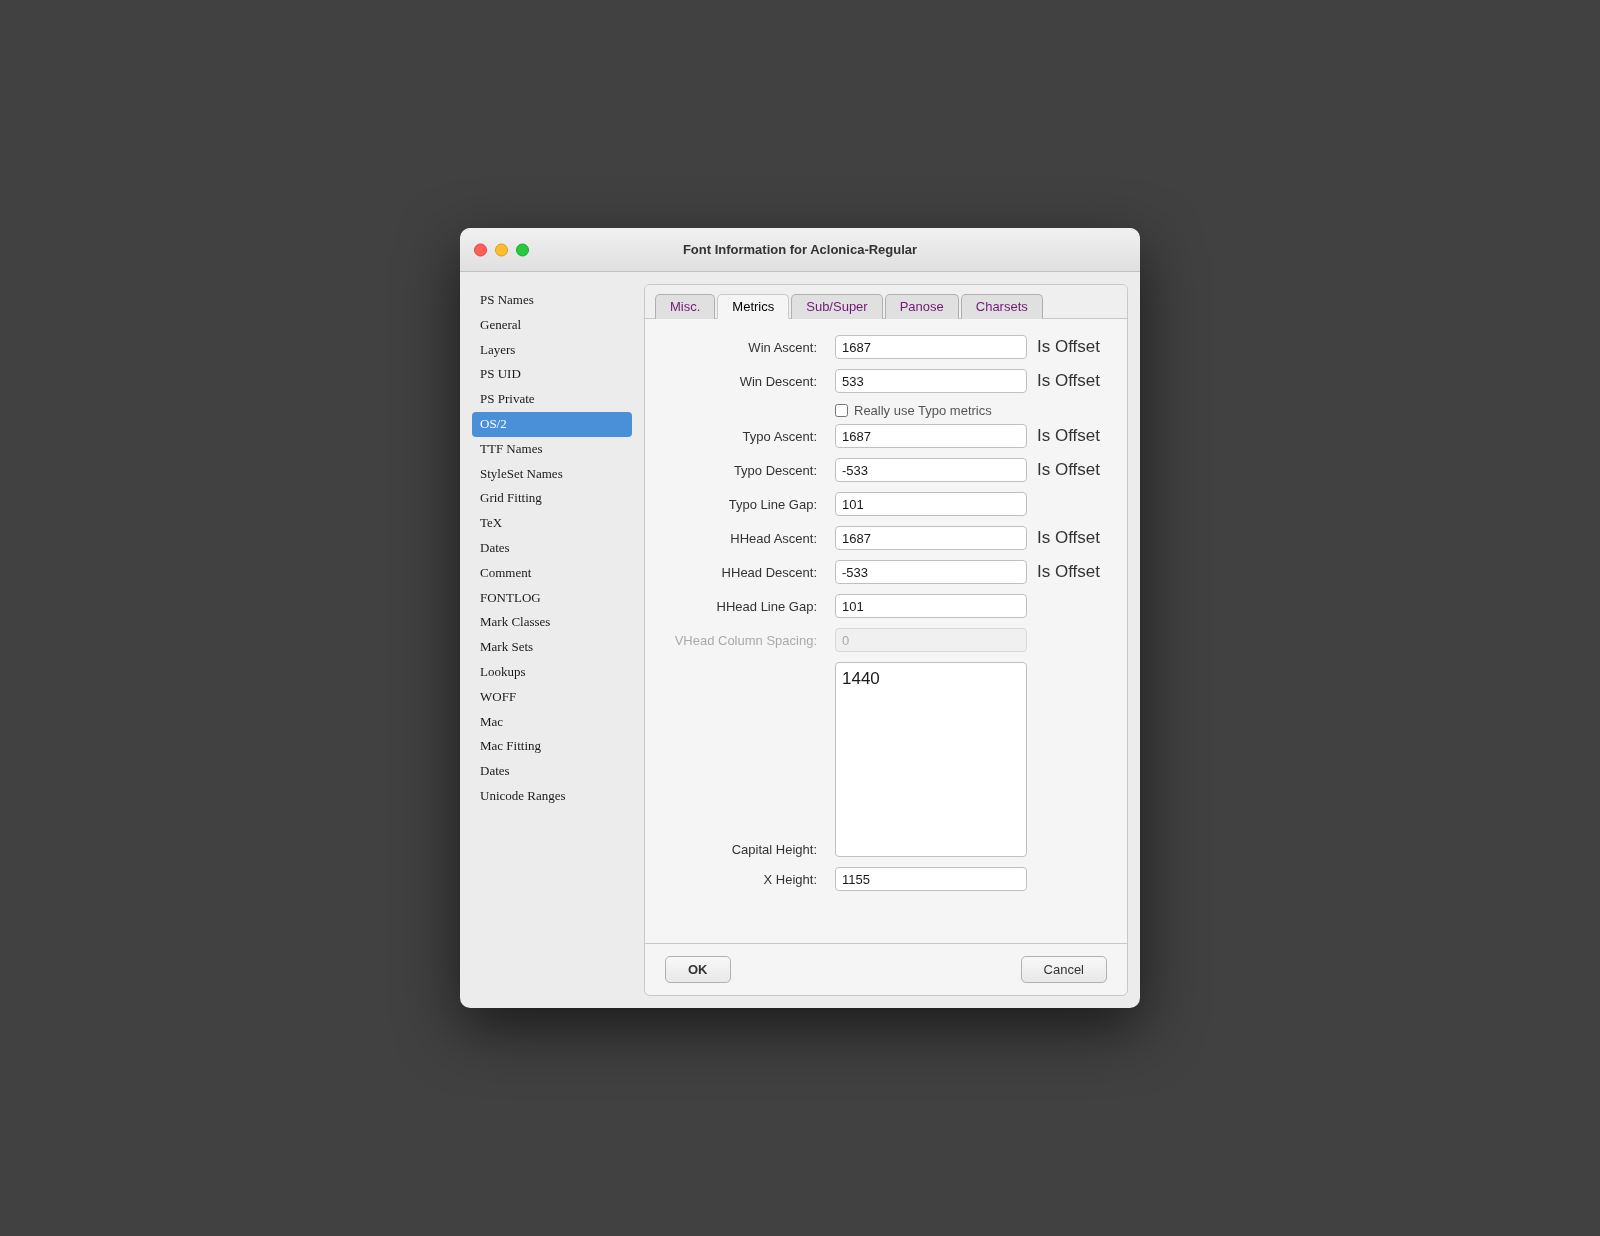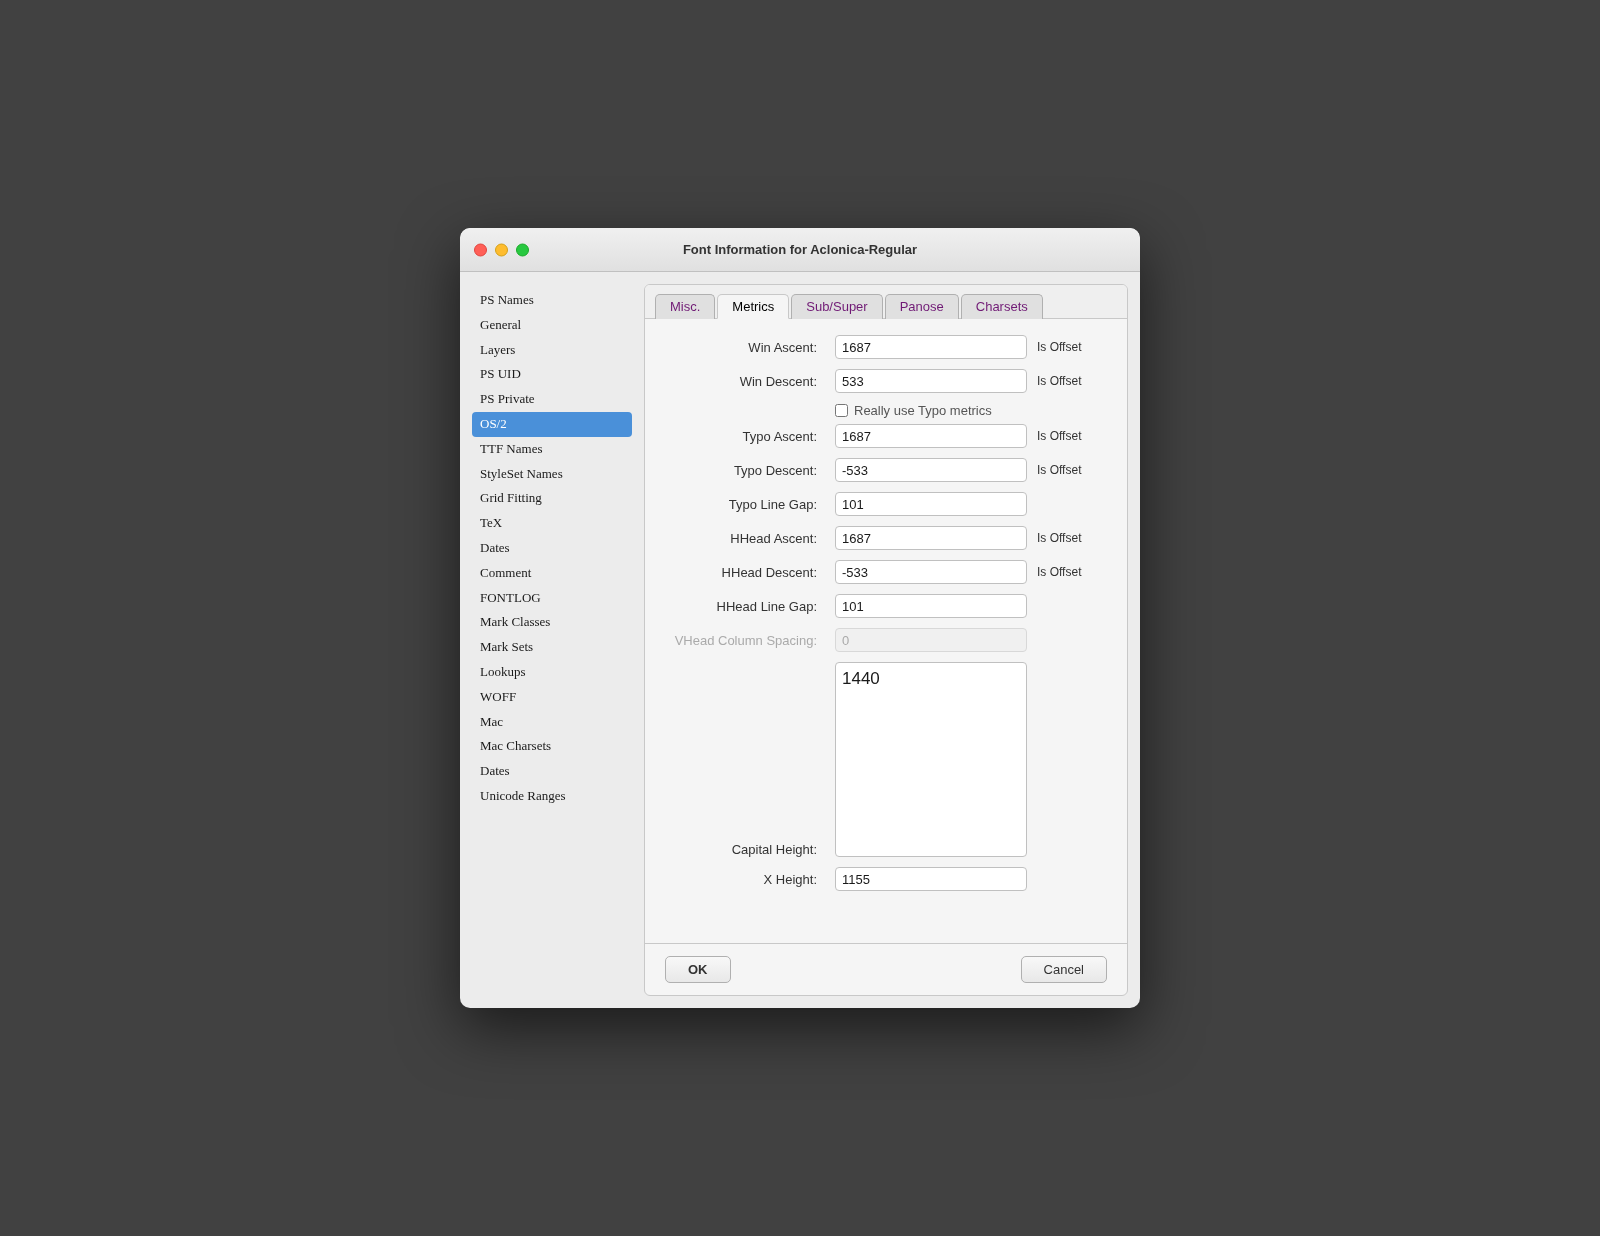--- a/index.html
+++ b/index.html
@@ -172,21 +172,21 @@
     }
 
     .form-input.disabled {
       background: #f0f0f0;
       color: #aaa;
       border-color: #d8d8d8;
     }
 
     .is-offset-label {
       min-width: 70px;
-      font-size: 12px;
+      font-size: 17px;
       color: #333;
       white-space: nowrap;
     }
 
     .checkbox-row {
       display: flex;
       align-items: center;
       margin-bottom: 6px;
       padding-left: 170px;
       gap: 6px;
@@ -261,21 +261,21 @@
       <div class="sidebar-item">Grid Fitting</div>
       <div class="sidebar-item">TeX</div>
       <div class="sidebar-item">Dates</div>
       <div class="sidebar-item">Comment</div>
       <div class="sidebar-item">FONTLOG</div>
       <div class="sidebar-item">Mark Classes</div>
       <div class="sidebar-item">Mark Sets</div>
       <div class="sidebar-item">Lookups</div>
       <div class="sidebar-item">WOFF</div>
       <div class="sidebar-item">Mac</div>
-      <div class="sidebar-item">Mac Charsets</div>
+      <div class="sidebar-item">Mac Fitting</div>
       <div class="sidebar-item">Dates</div>
       <div class="sidebar-item">Unicode Ranges</div>
     </div>
 
     <div class="main-content">
 
       <div class="tabs">
         <div class="tab">Misc.</div>
         <div class="tab active">Metrics</div>
         <div class="tab">Sub/Super</div>

